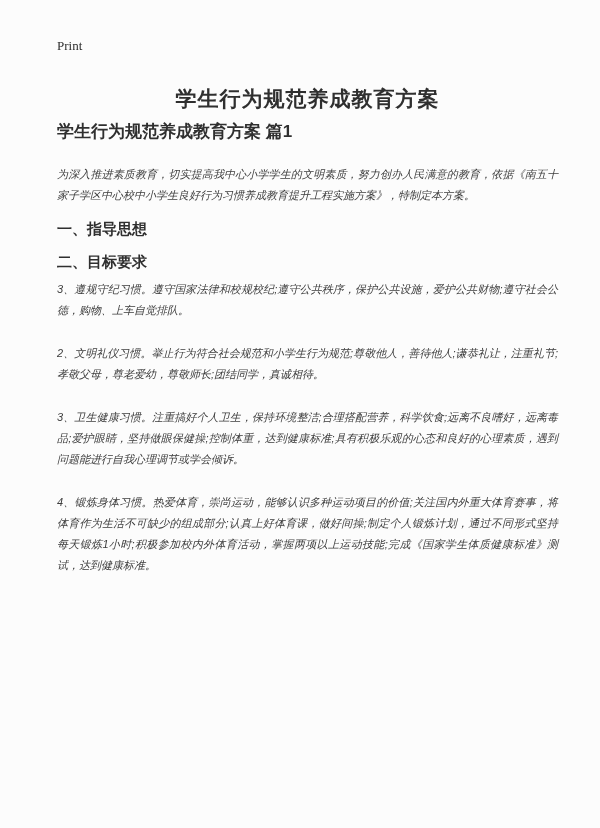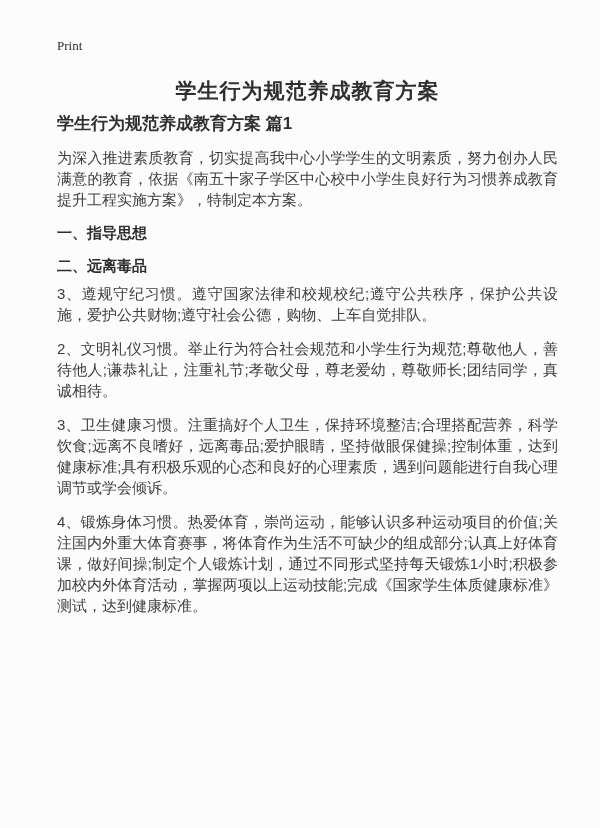--- a/index.html
+++ b/index.html
@@ -30,41 +30,42 @@
     display: inline-block;
     cursor: pointer;
   }
   .doc-title {
     font-size: 21px;
     line-height: 26px;
     font-weight: bold;
     text-align: center;
     letter-spacing: 1px;
     color: var(--heading);
-    margin: 24px 0 0 0;
+    margin: 32px 0 0 0;
   }
   .doc-subtitle {
     font-size: 15px;
     line-height: 21px;
     margin-top: 17px;
     font-weight: normal;
   }
   .article-heading {
     font-size: 17px;
     line-height: 21px;
     font-weight: bold;
     color: var(--heading);
     margin: 9px 0 0 0;
   }
   p.body-para {
-    font-size: 15px;
+    font-size: 11px;
     line-height: 21px;
-    margin: 13px 0 0 0;
+    margin: 22px 0 0 0;
     text-align: justify;
     word-break: break-all;
+    font-style: italic;
   }
   h3.sec-heading {
     font-size: 15px;
     line-height: 21px;
     font-weight: bold;
     color: var(--heading);
     margin: 12px 0 0 0;
   }
   h3.sec-heading + p.body-para {
     margin-top: 7px;
@@ -80,21 +81,21 @@
   <h1 class="doc-title">学生行为规范养成教育方案</h1>
 
 
   <h2 class="article-heading">学生行为规范养成教育方案 篇1</h2>
 
   <p class="body-para">为深入推进素质教育，切实提高我中心小学学生的文明素质，努力创办人民满意的教育，依据《南五十家子学区中心校中小学生良好行为习惯养成教育提升工程实施方案》，特制定本方案。</p>
 
   <h3 class="sec-heading">一、指导思想</h3>
 
 
-  <h3 class="sec-heading">二、远离毒品</h3>
+  <h3 class="sec-heading">二、目标要求</h3>
 
 
 
   <p class="body-para">3、遵规守纪习惯。遵守国家法律和校规校纪;遵守公共秩序，保护公共设施，爱护公共财物;遵守社会公德，购物、上车自觉排队。</p>
 
   <p class="body-para">2、文明礼仪习惯。举止行为符合社会规范和小学生行为规范;尊敬他人，善待他人;谦恭礼让，注重礼节;孝敬父母，尊老爱幼，尊敬师长;团结同学，真诚相待。</p>
 
   <p class="body-para">3、卫生健康习惯。注重搞好个人卫生，保持环境整洁;合理搭配营养，科学饮食;远离不良嗜好，远离毒品;爱护眼睛，坚持做眼保健操;控制体重，达到健康标准;具有积极乐观的心态和良好的心理素质，遇到问题能进行自我心理调节或学会倾诉。</p>
 
   <p class="body-para">4、锻炼身体习惯。热爱体育，崇尚运动，能够认识多种运动项目的价值;关注国内外重大体育赛事，将体育作为生活不可缺少的组成部分;认真上好体育课，做好间操;制定个人锻炼计划，通过不同形式坚持每天锻炼1小时;积极参加校内外体育活动，掌握两项以上运动技能;完成《国家学生体质健康标准》测试，达到健康标准。</p>

